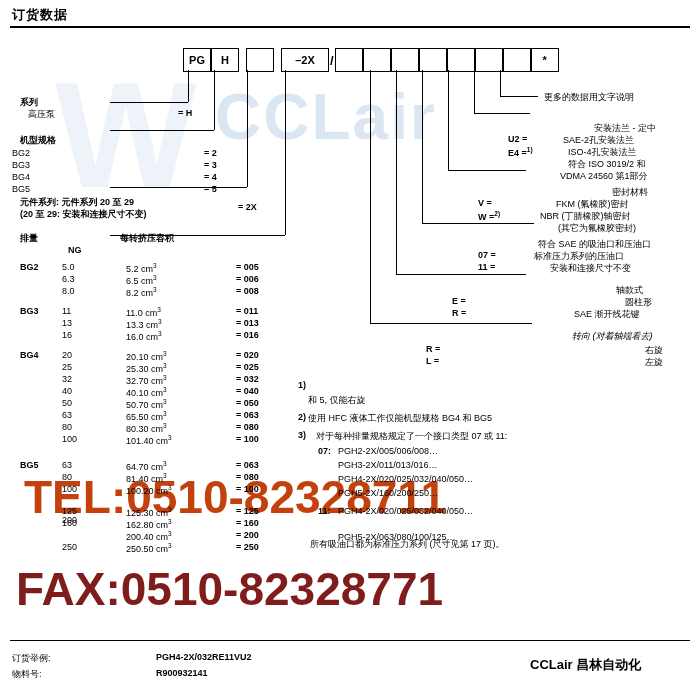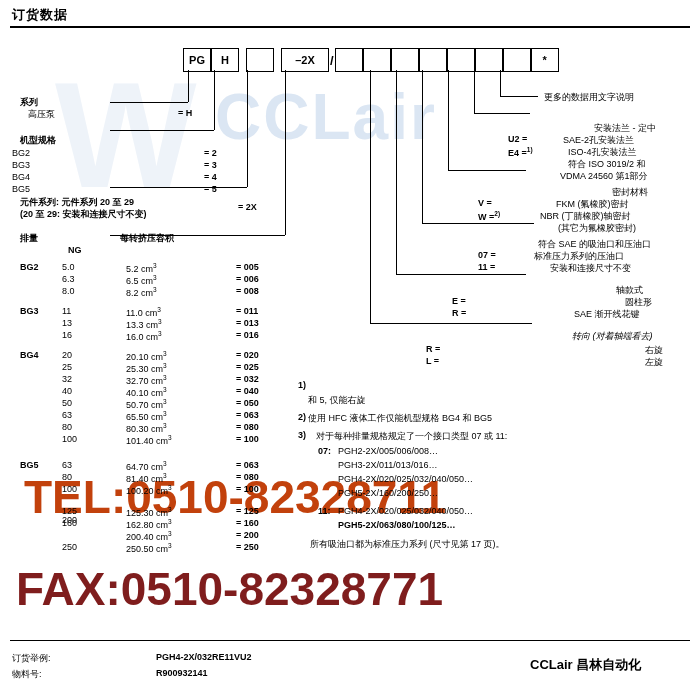--- a/index.html
+++ b/index.html
@@ -247,21 +247,21 @@
   <div class="t" style="left:308px;top:430px;margin-left:8px;">对于每种排量规格规定了一个接口类型 07 或 11:</div>
 
   <div class="t b" style="left:310px;top:446px;">07:</div>
   <div class="t" style="left:338px;top:446px;">PGH2-2X/005/006/008…</div>
   <div class="t" style="left:338px;top:460px;">PGH3-2X/011/013/016…</div>
   <div class="t" style="left:338px;top:474px;">PGH4-2X/020/025/032/040/050…</div>
   <div class="t" style="left:338px;top:488px;">PGH5-2X/160/200/250…</div>
 
   <div class="t b" style="left:310px;top:506px;">11:</div>
   <div class="t" style="left:338px;top:506px;">PGH4-2X/020/025/032/040/050…</div>
-  <div class="t" style="left:338px;top:520px;font-weight:bold;">PGH5-2X/063/080/100/125…</div>
+  <div class="t" style="left:338px;top:532px;">PGH5-2X/063/080/100/125…</div>
 
   <div class="t" style="left:310px;top:538px;">所有吸油口都为标准压力系列 (尺寸见第 17 页)。</div>
 
   <div class="hr-bottom"></div>
   <div class="t" style="left:12px;top:652px;">订货举例:</div>
   <div class="t b" style="left:148px;top:652px;">PGH4-2X/032RE11VU2</div>
   <div class="t" style="left:12px;top:668px;">物料号:</div>
   <div class="t b" style="left:148px;top:668px;">R900932141</div>
   <div class="brand">CCLair 昌林自动化</div>
 

